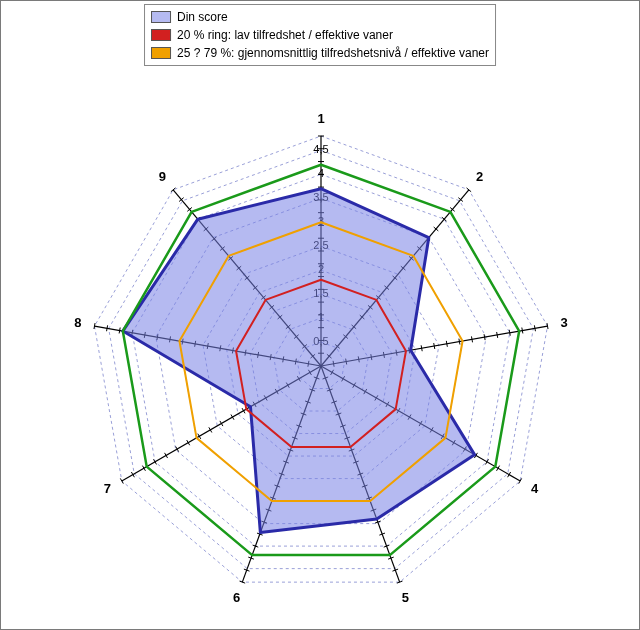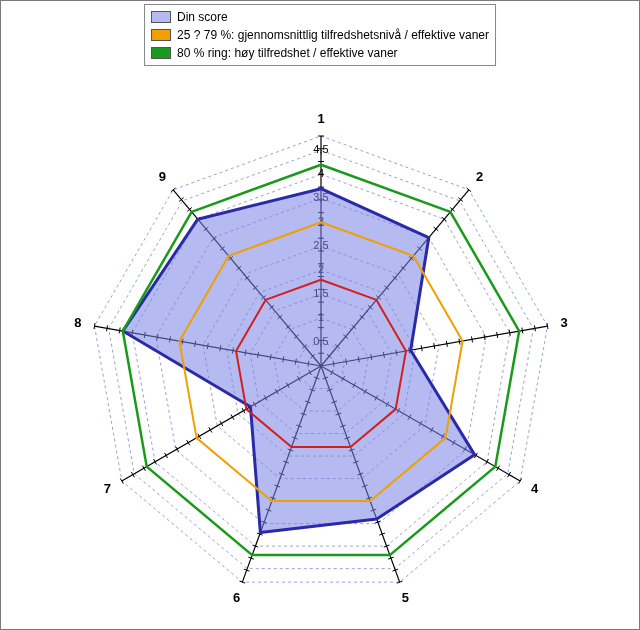--- a/index.html
+++ b/index.html
@@ -30,26 +30,26 @@
 </style>
 </head>
 <body>
 
 <div class="legend">
   <div class="row">
     <span class="sw" style="background:rgba(120,130,230,0.55)"></span>
     <span>Din score</span>
   </div>
   <div class="row">
+    <span class="sw" style="background:#d22020"></span>
+    <span>20 % ring: lav tilfredshet / effektive vaner</span>
+  </div>
+  <div class="row">
     <span class="sw" style="background:#f0a000"></span>
     <span>25 ? 79 %: gjennomsnittlig tilfredshetsnivå / effektive vaner</span>
-  </div>
-  <div class="row">
-    <span class="sw" style="background:#1a9a1a"></span>
-    <span>80 % ring: høy tilfredshet / effektive vaner</span>
   </div>
 </div>
 
 <svg id="radar" width="640" height="630">
     <path d="M320 341.0416666666667 L335.4001198154067 346.64685188360784 L343.5943524159175 360.8396790767298 L340.74852529900215 376.9791666666667 L328.1942326005108 387.51346903966237 L311.8057673994892 387.51346903966237 L299.25147470099785 376.9791666666667 L296.4056475840825 360.8396790767298 L304.5998801845933 346.64685188360784 Z" fill="none" stroke="#9aa0d8" stroke-width="1" stroke-dasharray="3 3"></path>
     <path d="M320 317.0833333333333 L350.80023963081334 328.2937037672156 L367.18870483183497 356.6793581534596 L361.49705059800436 388.9583333333333 L336.38846520102163 410.0269380793248 L303.61153479897837 410.0269380793248 L278.50294940199564 388.95833333333337 L272.81129516816503 356.6793581534596 L289.19976036918666 328.2937037672156 Z" fill="none" stroke="#9aa0d8" stroke-width="1" stroke-dasharray="3 3"></path>
     <path d="M320 293.125 L366.20035944622003 309.94055565082346 L390.7830572477525 352.5190372301894 L382.2455758970065 400.9375 L344.58269780153245 432.54040711898716 L295.41730219846755 432.54040711898716 L257.7544241029935 400.9375 L249.21694275224755 352.5190372301894 L273.79964055377997 309.94055565082346 Z" fill="none" stroke="#9aa0d8" stroke-width="1" stroke-dasharray="3 3"></path>
     <path d="M320 269.16666666666663 L381.6004792616267 291.58740753443124 L414.37740966366994 348.3587163069192 L402.9941011960087 412.91666666666663 L352.77693040204326 455.0538761586496 L287.22306959795674 455.0538761586496 L237.0058988039913 412.9166666666667 L225.62259033633006 348.3587163069192 L258.3995207383733 291.5874075344313 Z" fill="none" stroke="#9aa0d8" stroke-width="1" stroke-dasharray="3 3"></path>
     <path d="M320 245.20833333333331 L397.00059907703337 273.2342594180391 L437.9717620795874 344.198395383649 L423.7426264950109 424.8958333333333 L360.9711630025541 477.56734519831195 L279.0288369974459 477.56734519831195 L216.25737350498912 424.89583333333337 L202.02823792041255 344.19839538364903 L242.99940092296663 273.2342594180391 Z" fill="none" stroke="#9aa0d8" stroke-width="1" stroke-dasharray="3 3"></path>
     <path d="M320 221.25 L412.40071889244007 254.8811113016469 L461.5661144955049 340.03807446037877 L444.49115179401304 436.875 L369.1653956030649 500.0808142379743 L270.8346043969351 500.0808142379743 L195.50884820598696 436.87500000000006 L178.4338855044951 340.0380744603788 L227.59928110755993 254.8811113016469 Z" fill="none" stroke="#9aa0d8" stroke-width="1" stroke-dasharray="3 3"></path>

